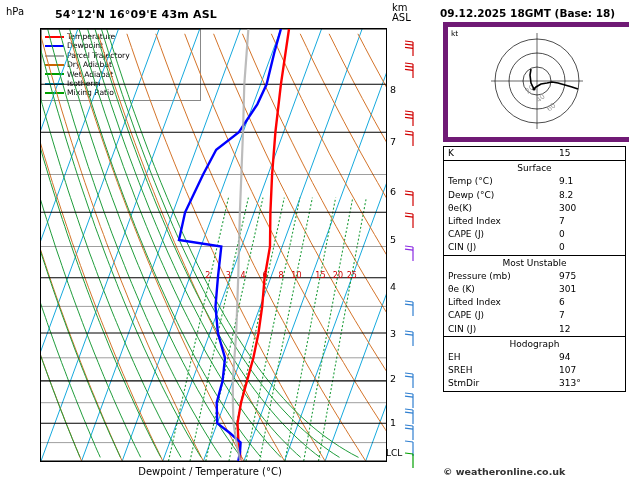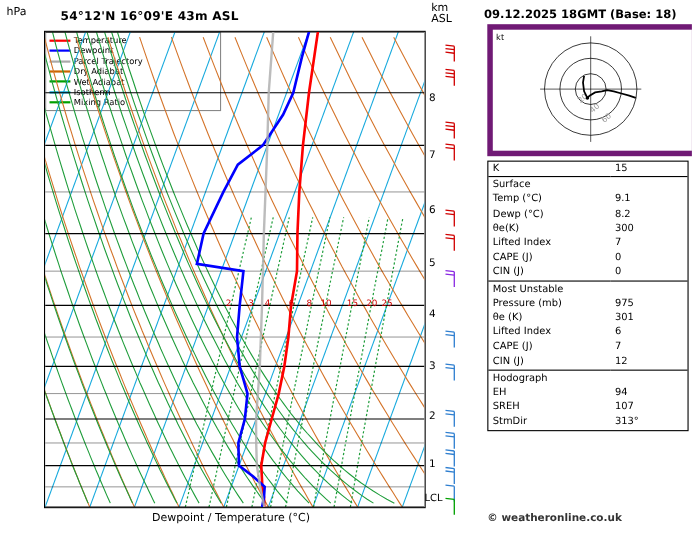--- a/index.html
+++ b/index.html
@@ -23,21 +23,21 @@
   #lcl{position:absolute;left:386px;top:448px;font-size:9px;color:#000;}
   
   #rightcol{left:434px;top:0;width:195px;height:486px;}
   #rtitle{left:440px;top:7px;font-size:10.5px;font-weight:bold;white-space:nowrap;}
   #hodo{left:443px;top:22px;width:181px;height:110px;border:5px solid #701a75;background:#fff;}
   #hodo .kt{position:absolute;left:3px;top:2px;font-size:7.5px;}
   #tbl{left:443px;top:146px;width:181px;border:1px solid #000;background:#fff;font-size:9px;}
   #tbl table{border-collapse:collapse;width:100%;}
   #tbl td{padding:0 4px;line-height:13.2px;font-size:9px;white-space:nowrap;}
   #tbl td.v{text-align:left;width:62px;}
-  #tbl tr.sec td{text-align:left;font-size:9px;padding-top:1px;}
+  #tbl tr.sec td{text-align:center;font-size:9px;padding-top:1px;}
   #tbl tr.sec{border-top:1px solid #000;}
   #credit{left:443px;top:466px;font-size:9.5px;font-weight:bold;color:#333;}
   .barb{position:absolute;}
 </style>
 </head>
 <body>
 
 <div class="abs" id="skewt">
 
   <div class="abs" id="hpa">hPa</div>

